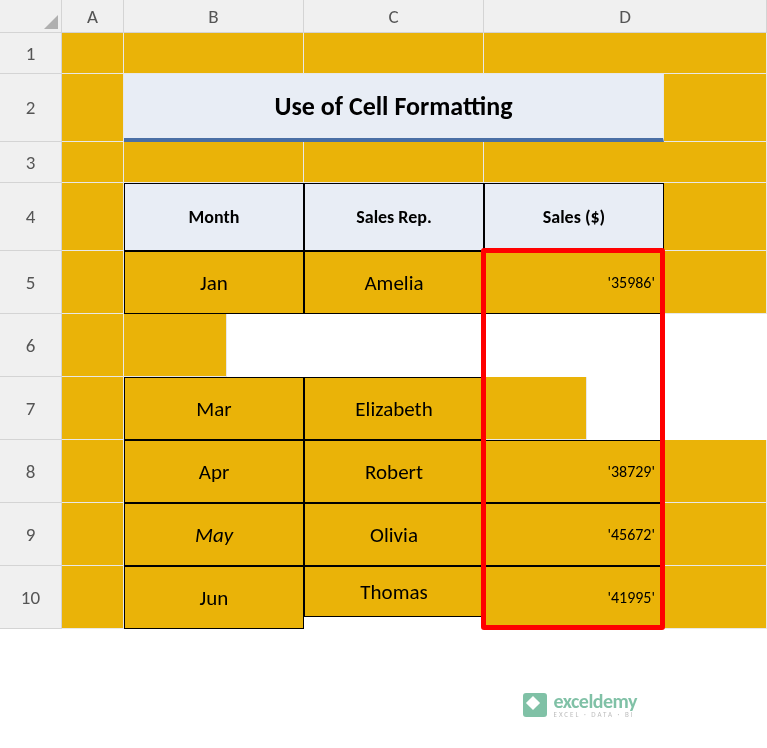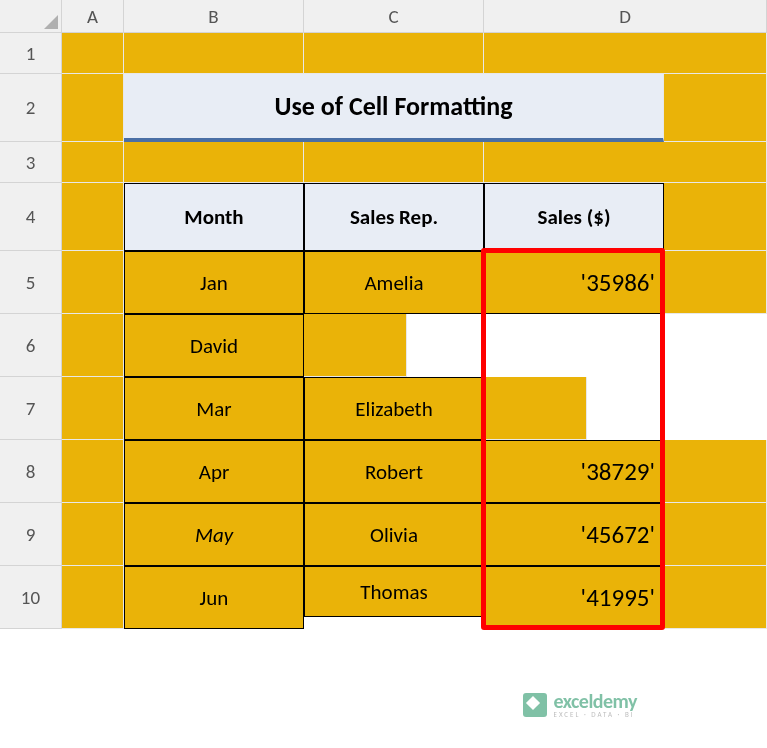--- a/index.html
+++ b/index.html
@@ -93,33 +93,33 @@
     .title-cell {
       background: #e8edf5;
       font-weight: bold;
       font-size: 26px;
       justify-content: center;
       border-bottom: 4px solid #4a6fa5;
     }
     .table-header {
       background: #e8edf5;
       font-weight: bold;
-      font-size: 21px;
+      font-size: 18px;
       justify-content: center;
       border: 1.5px solid #000 !important;
     }
     .table-cell {
       justify-content: center;
       border: 1.5px solid #000 !important;
       font-size: 21px;
     }
     .table-cell-right {
       justify-content: flex-end;
       border: 1.5px solid #000 !important;
-      font-size: 25px;
+      font-size: 16px;
     }
     .highlight-box {
       position: absolute;
       border: 5px solid #ff0000;
       pointer-events: none;
       border-radius: 3px;
     }
     .watermark {
       position: absolute;
       bottom: 30px;
@@ -198,21 +198,20 @@
       </div>
       <div class="cell-row">
         <div class="cell" style="width: 62px; height: 63px;"></div>
         <div class="cell table-cell" style="width: 180px; height: 63px;">Jan</div>
         <div class="cell table-cell" style="width: 180px; height: 63px;">Amelia</div>
         <div class="cell table-cell-right" style="width: 180px; height: 63px;">'35986'</div>
         <div class="cell" style="width: 103px; height: 63px;"></div>
       </div>
       <div class="cell-row">
         <div class="cell" style="width: 62px; height: 63px;"></div>
-        <div class="cell table-cell" style="width: 180px; height: 63px;">David</div>
         <div class="cell" style="width: 103px; height: 63px;"></div>
       </div>
       <div class="cell-row">
         <div class="cell" style="width: 62px; height: 63px;"></div>
         <div class="cell table-cell" style="width: 180px; height: 63px;">Mar</div>
         <div class="cell table-cell" style="width: 180px; height: 63px;">Elizabeth</div>
         <div class="cell" style="width: 103px; height: 63px;"></div>
       </div>
       <div class="cell-row">
         <div class="cell" style="width: 62px; height: 63px;"></div>

